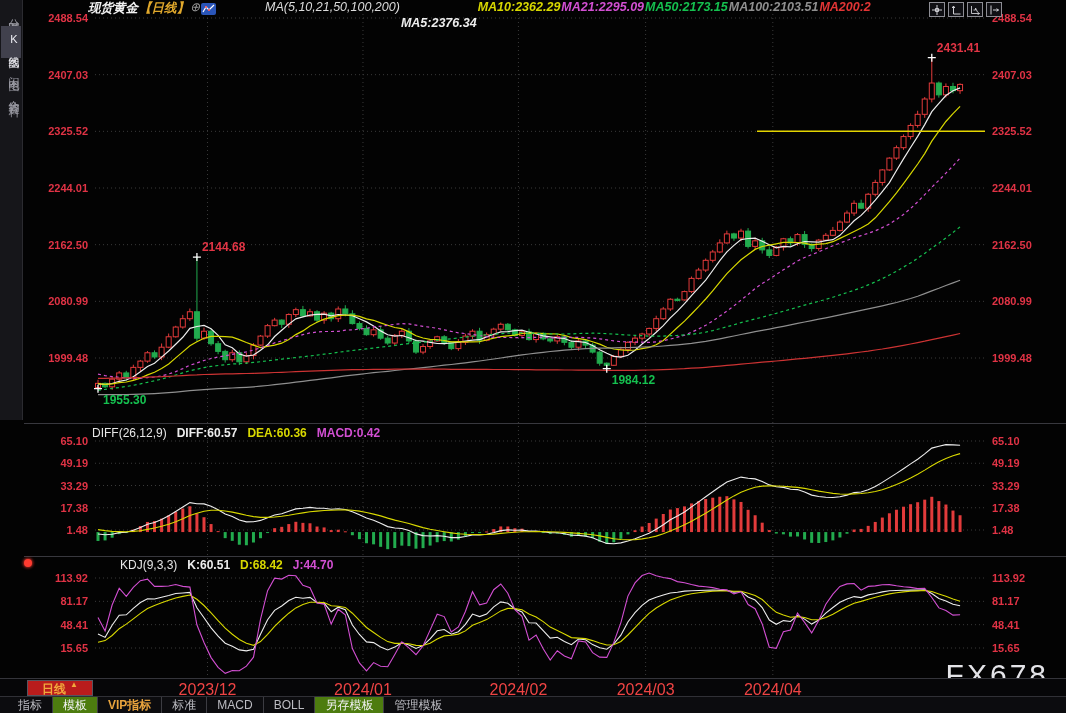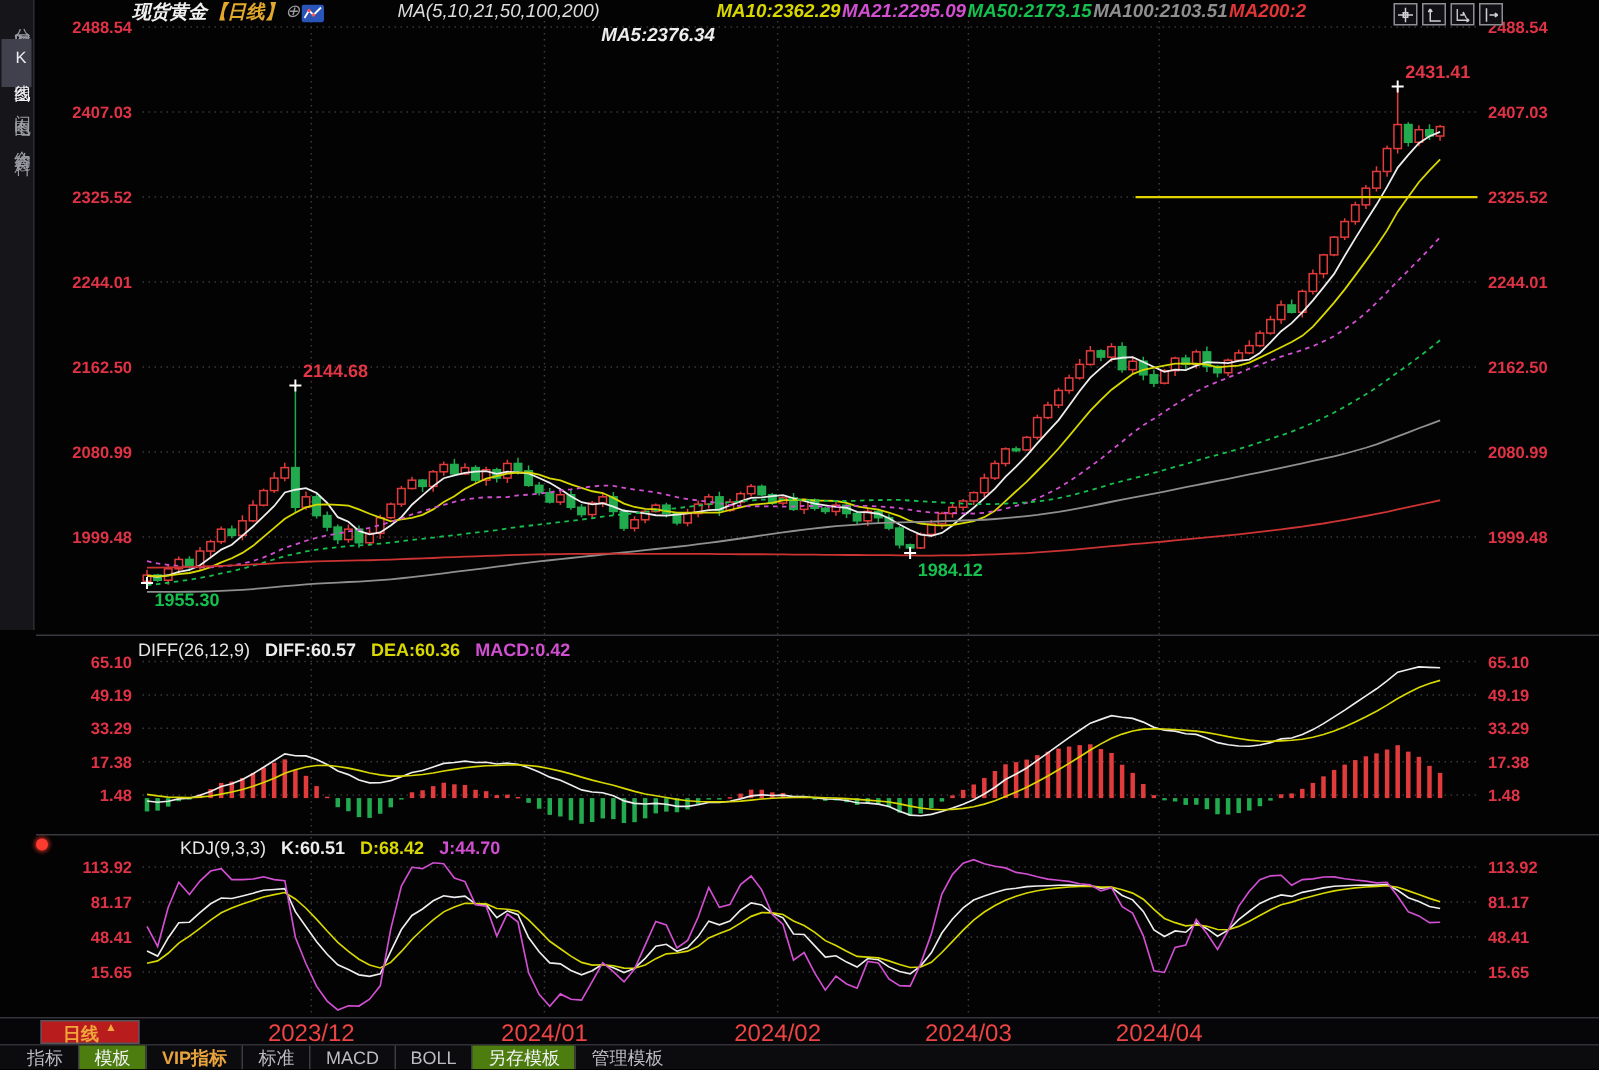--- a/index.html
+++ b/index.html
@@ -613,13 +613,14 @@
     <span class="tab">指标</span>
     <span class="tab hl">模板</span>
     <span class="tab accent">VIP指标</span>
     <span class="tab">标准</span>
     <span class="tab">MACD</span>
     <span class="tab">BOLL</span>
     <span class="tab hl">另存模板</span>
     <span class="tab">管理模板</span>
   </div>
 
+  <div class="watermark">FX678</div>
 </div>
 
 </body></html>

